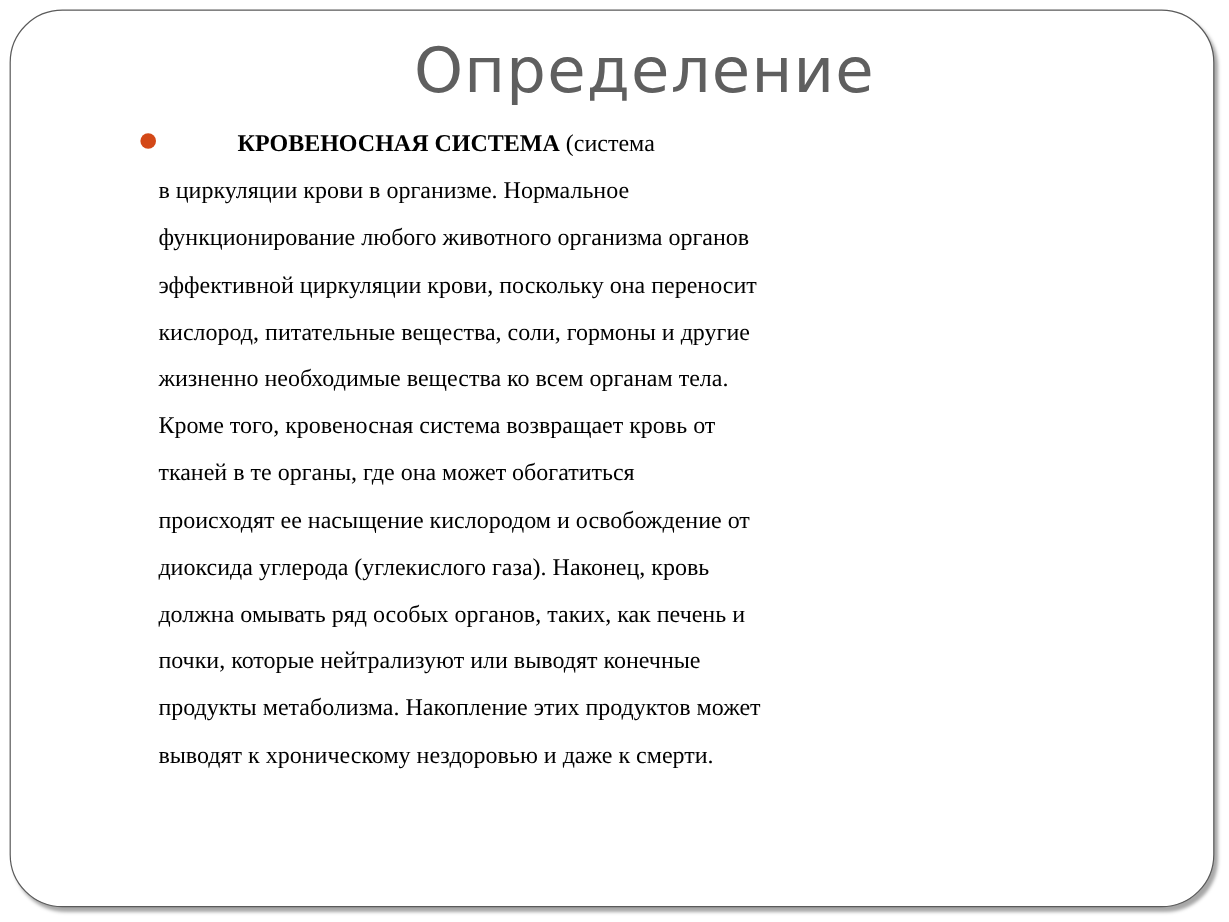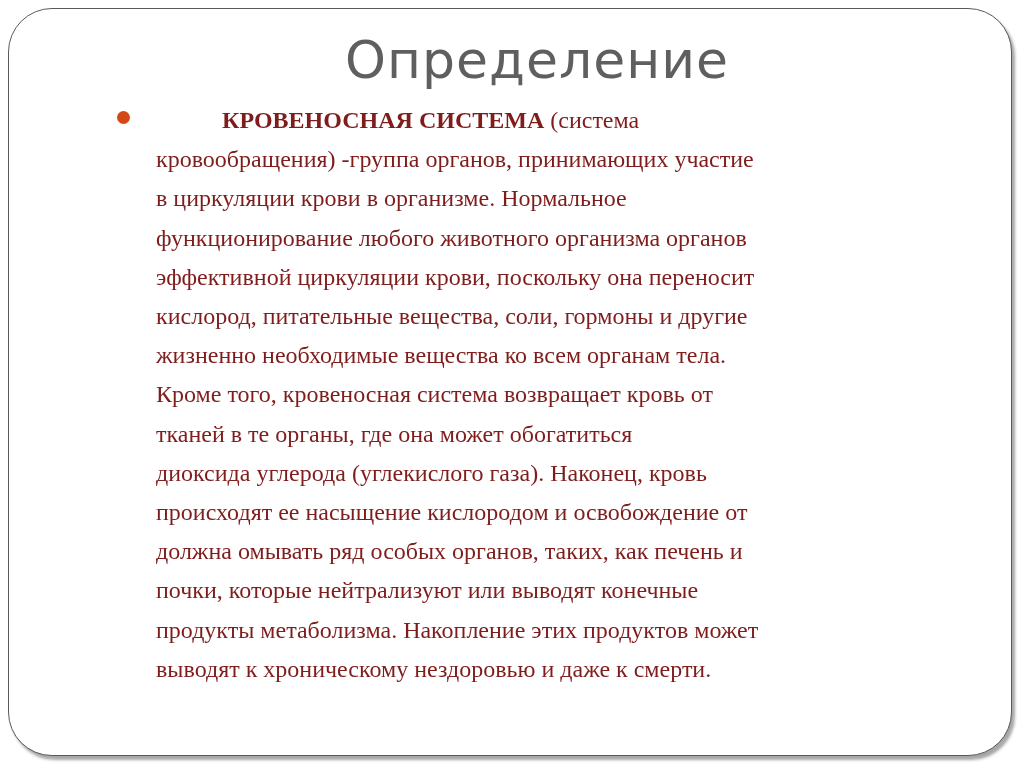--- a/index.html
+++ b/index.html
@@ -45,27 +45,27 @@
     position: absolute;
     left: 117px;
     top: 111px;
     width: 13px;
     height: 13px;
     border-radius: 50%;
     background: #d34817;
   }
   .body-text {
     position: absolute;
-    left: 156px;
+    left: 132px;
     top: 101px;
     width: 850px;
     font-family: "Liberation Serif", serif;
-    font-size: 24px;
+    font-size: 20px;
     line-height: 39.2px;
-    color: #7f1d1d;
+    color: #000000;
   }
   .body-text .indent {
     display: inline-block;
     width: 66px;
   }
   .body-text .term {
     font-weight: bold;
   }
   .line { display: block; white-space: nowrap; }
 </style>
@@ -74,28 +74,27 @@
 
 <div class="slide">
   <div class="frame"></div>
 
   <div class="title">Определение</div>
 
   <div class="bullet"></div>
 
   <div class="body-text">
     <span class="line"><span class="indent"></span><span class="term">КРОВЕНОСНАЯ СИСТЕМА</span><span> (система</span></span>
-    <span class="line">кровообращения) -группа органов, принимающих участие</span>
     <span class="line">в циркуляции крови в организме. Нормальное</span>
     <span class="line">функционирование любого животного организма органов</span>
     <span class="line">эффективной циркуляции крови, поскольку она переносит</span>
     <span class="line">кислород, питательные вещества, соли, гормоны и другие</span>
     <span class="line">жизненно необходимые вещества ко всем органам тела.</span>
     <span class="line">Кроме того, кровеносная система возвращает кровь от</span>
     <span class="line">тканей в те органы, где она может обогатиться</span>
+    <span class="line">происходят ее насыщение кислородом и освобождение от</span>
     <span class="line">диоксида углерода (углекислого газа). Наконец, кровь</span>
-    <span class="line">происходят ее насыщение кислородом и освобождение от</span>
     <span class="line">должна омывать ряд особых органов, таких, как печень и</span>
     <span class="line">почки, которые нейтрализуют или выводят конечные</span>
     <span class="line">продукты метаболизма. Накопление этих продуктов может</span>
     <span class="line">выводят к хроническому нездоровью и даже к смерти.</span>
   </div>
 </div>
 
 </body></html>

